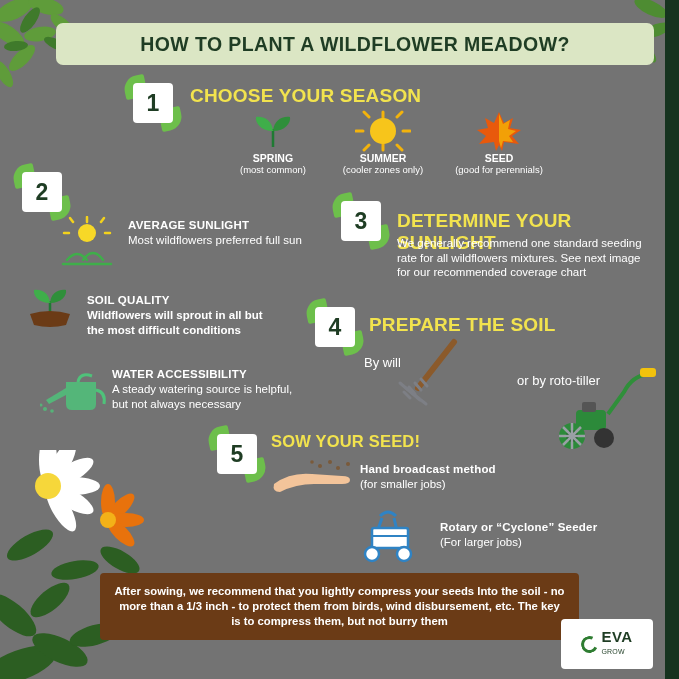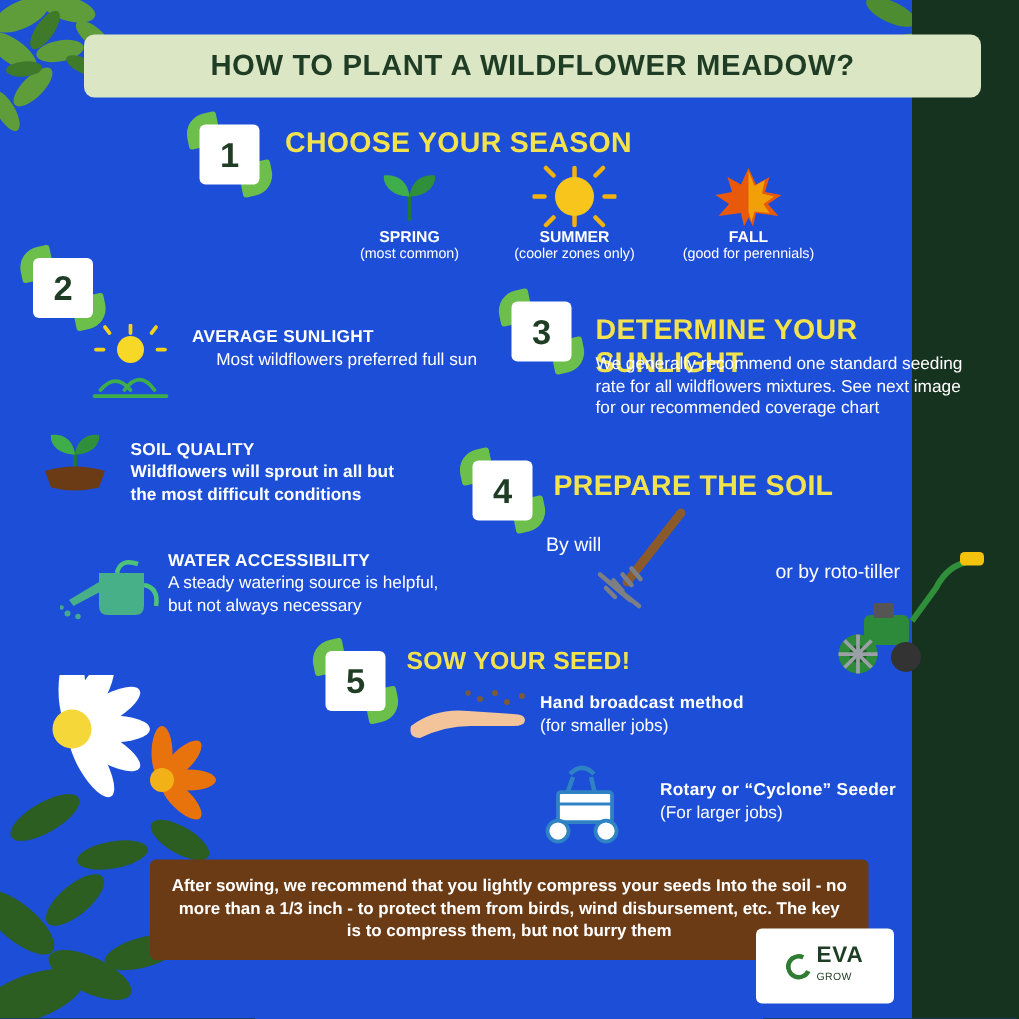--- a/index.html
+++ b/index.html
@@ -4,22 +4,22 @@
 <style>
   * { box-sizing: border-box; margin: 0; padding: 0; }
   html, body {
     width: 679px; height: 679px;
     font-family: "Liberation Sans", sans-serif;
     background: #16331f;
     overflow: hidden;
   }
   #root {
     position: relative;
-    width: 608px; height: 679px;
-    background: #1d4ed8;
+    width: 665px; height: 679px;
+    background: #737373;
   }
   
   .leafblob { position: absolute; pointer-events: none; }
 
   
   .header-band {
     position: absolute;
     left: 56px; top: 23px;
     width: 598px; height: 42px;
     background: #dbe6c4;
@@ -246,21 +246,21 @@
   <div class="season-label" style="left:333px;top:152px;width:100px;">
     <span class="nm">SUMMER</span>
     <span class="sub">(cooler zones only)</span>
   </div>
 
   <svg class="leafblob" style="left:471px;top:108px;width:56px;height:46px;">
     <path d="M28 4 L33 15 L42 10 L39 20 L50 22 L41 28 L48 36 L33 34 L31 43 L28 37 L25 43 L23 34 L8 36 L15 28 L6 22 L17 20 L14 10 L23 15 Z" fill="#e8590c"></path>
     <path d="M28 6 L32 16 L39 12 L37 21 L45 23 L38 28 L42 34 L32 33 L30 40 L28 33 Z" fill="#f2a007"></path>
   </svg>
   <div class="season-label" style="left:444px;top:152px;width:110px;">
-    <span class="nm">FALL</span>
+    <span class="nm">SEED</span>
     <span class="sub">(good for perennials)</span>
   </div>
 
   <div class="badge" style="left:22px;top:172px;">
     <span class="leaf1"></span>
     <span class="leaf2"></span>
     <span class="box">2</span>
   </div>
 
   <svg class="leafblob" style="left:57px;top:216px;width:60px;height:50px;">
@@ -272,21 +272,21 @@
       <line x1="48" y1="17" x2="53" y2="17"></line>
     </g>
     <circle cx="30" cy="17" r="9" fill="#f7d827"></circle>
     <g stroke="#3fae4a" stroke-width="2.5" fill="none" stroke-linecap="round">
       <path d="M10 44 Q20 32 30 44"></path>
       <path d="M26 44 Q36 30 46 44"></path>
       <path d="M6 48 H54"></path>
     </g>
   </svg>
   <div class="sub-head" style="left:128px;top:219px;">AVERAGE SUNLIGHT</div>
-  <div class="body-text" style="left:128px;top:233px;width:190px;text-align:right;">Most  wildflowers preferred full sun</div>
+  <div class="body-text" style="left:128px;top:233px;width:190px;">Most  wildflowers preferred full sun</div>
 
   <svg class="leafblob" style="left:22px;top:285px;width:56px;height:44px;">
     <path d="M28 28 L28 16" stroke="#1f7a33" stroke-width="2.5" fill="none"></path>
     <path d="M28 18 C17 18 11 11 12 5 C21 4 27 9 28 18 Z" fill="#3fae4a"></path>
     <path d="M28 18 C39 18 45 11 44 5 C35 4 29 9 28 18 Z" fill="#2f8f3a"></path>
     <path d="M8 29 Q28 23 48 29 L44 40 Q28 44 12 40 Z" fill="#6b3b16"></path>
   </svg>
   <div class="sub-head" style="left:87px;top:294px;">SOIL QUALITY</div>
   <div class="body-text" style="left:87px;top:308px;width:180px;font-weight:bold;">Wildflowers will sprout in all but the most difficult conditions</div>
 

